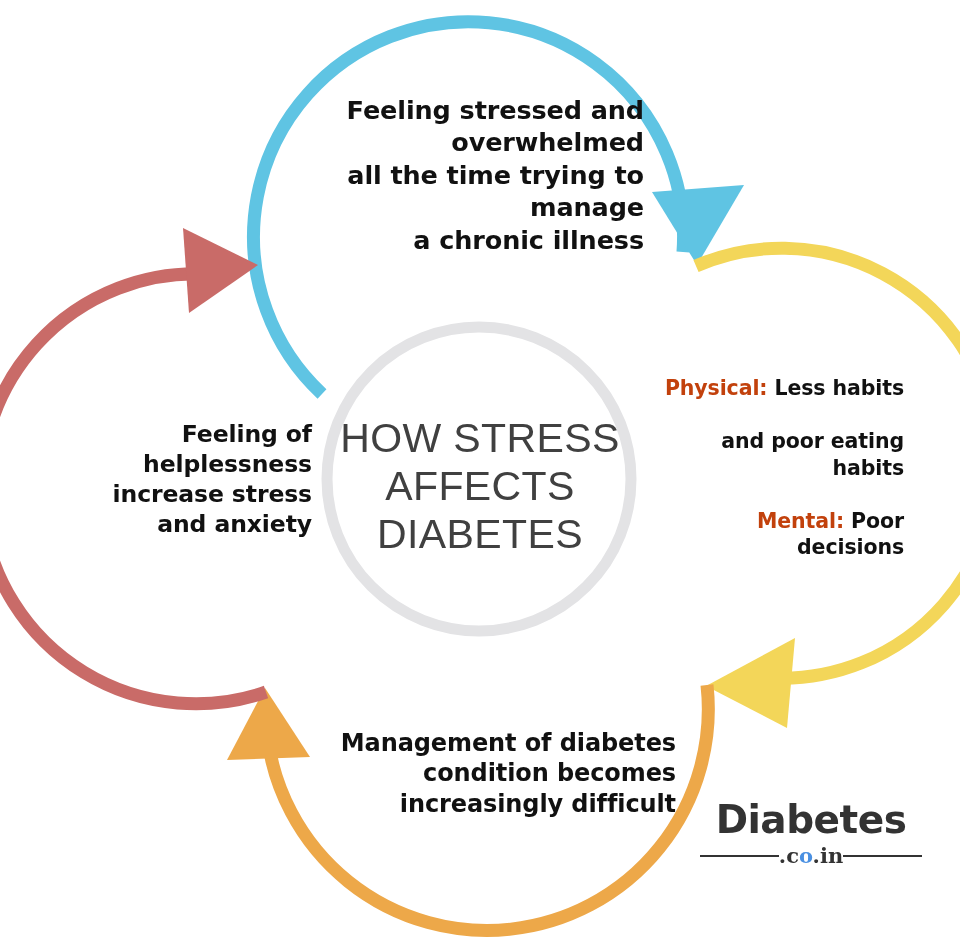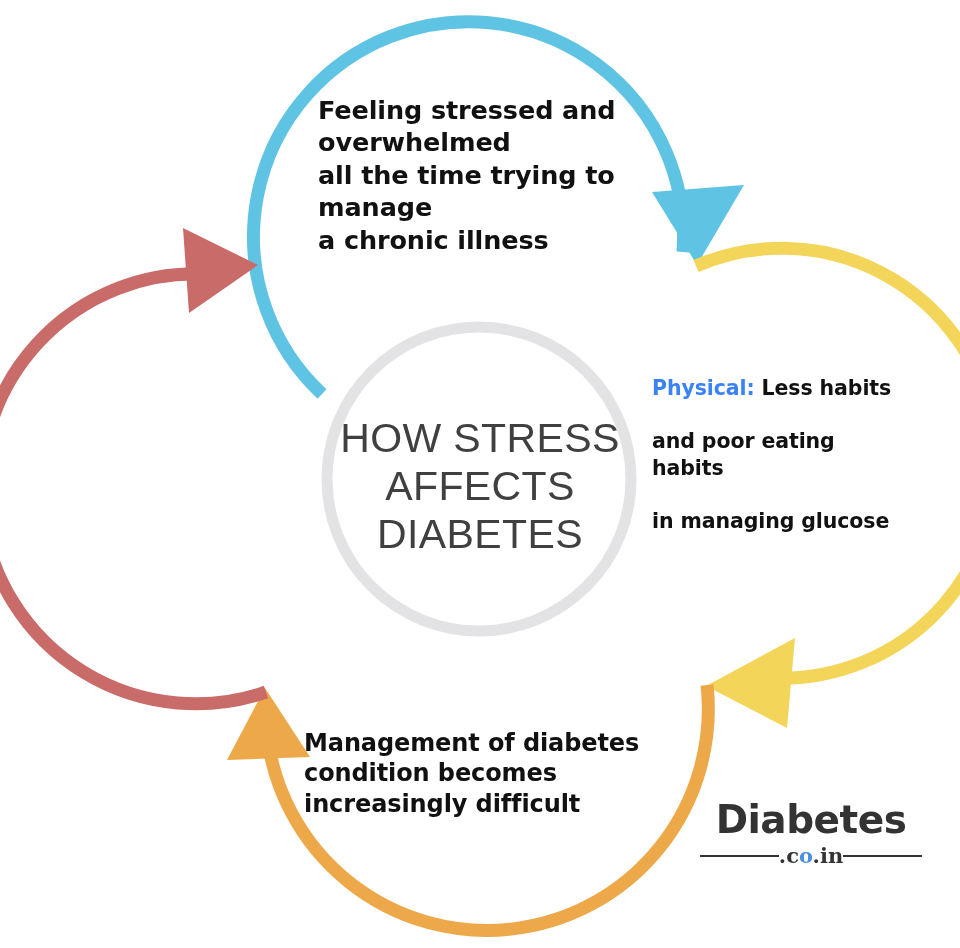--- a/index.html
+++ b/index.html
@@ -20,21 +20,21 @@
   }
   #diagram-svg {
     position: absolute;
     left: 0;
     top: 0;
     width: 960px;
     height: 948px;
   }
   .text-block {
     position: absolute;
-    text-align: left;
+    text-align: right;
     color: #111111;
     font-family: "DejaVu Sans", sans-serif;
     font-weight: bold;
     line-height: 1.27;
     letter-spacing: -0.1px;
     white-space: pre-line;
   }
 
   
   #caption-top {
@@ -53,21 +53,21 @@
     line-height: 1.3;
   }
   #caption-right .heading {
     color: #f4884c;
     display: block;
   }
   #caption-right .body-line {
     display: block;
   }
   #caption-right .tag {
-    color: #3b82f6;
+    color: #c2410c;
   }
 
   
   #caption-bottom {
     left: 304px;
     top: 728px;
     width: 372px;
     font-size: 24px;
   }
 
@@ -172,27 +172,31 @@
 
   <div class="text-block" id="caption-top">Feeling stressed and
 overwhelmed
 all the time trying to
 manage
 a chronic illness</div>
 
   <div class="text-block" id="caption-right">
     <span class="body-line"><span class="tag">Physical:</span><span> Less habits</span></span>
     <span class="body-line">and poor eating habits</span>
-    <span class="body-line">in managing glucose</span>
+    <span class="body-line"><span class="tag">Mental:</span><span> Poor decisions</span></span>
   </div>
 
   <div class="text-block" id="caption-bottom">Management of diabetes
 condition becomes
 increasingly difficult</div>
 
+  <div class="text-block" id="caption-left">Feeling of
+helplessness
+increase stress
+and anxiety</div>
 
   <div id="logo">
     <div id="logo-word">Diabetes</div>
     <div id="logo-domain-row">
       <span class="logo-rule"></span>
       <span id="logo-domain"><span>.c</span><span class="blue-o">o</span><span>.in</span></span>
       <span class="logo-rule"></span>
     </div>
   </div>
 

